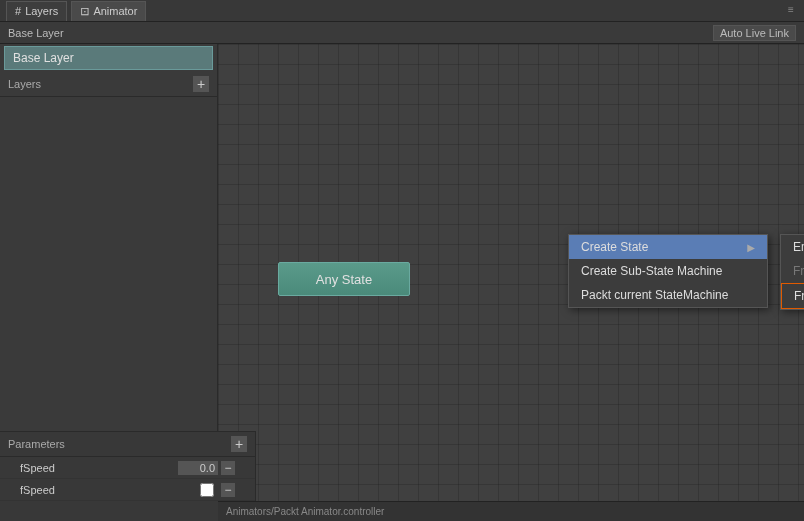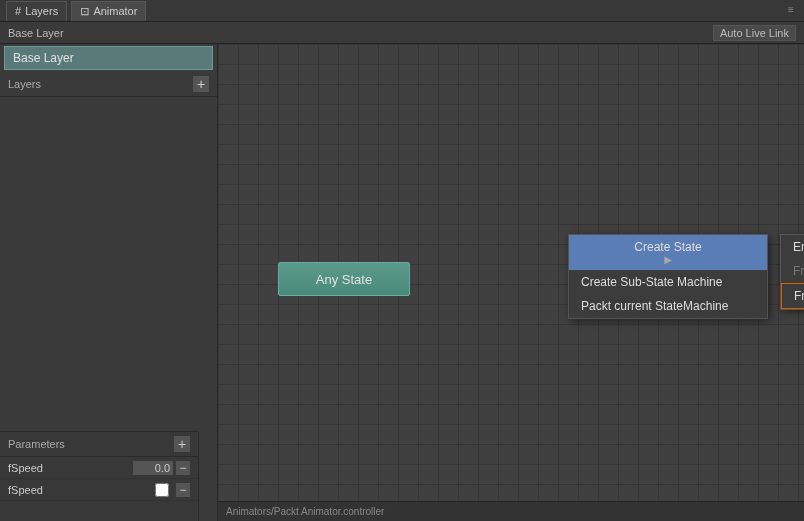--- a/index.html
+++ b/index.html
@@ -166,21 +166,20 @@
       display: flex;
       align-items: center;
       justify-content: space-between;
     }
     .context-menu-item:hover,
     .context-menu-item.highlighted {
       background: #5a7db5;
     }
     .context-menu-item.highlighted {
       background: #5a7db5;
-      flex-direction: column;
     }
     .arrow-right {
       font-size: 10px;
       color: #aaa;
     }
 
     
     .submenu {
       position: absolute;
       top: 190px;
@@ -205,39 +204,39 @@
       background: #3c3c3c;
       border: 1px solid #e05a00;
       color: #ddd;
     }
 
     
     .bottom-panel {
       position: absolute;
       bottom: 0;
       left: 0;
-      width: 199px;
+      width: 256px;
       height: 90px;
       background: #383838;
       border-top: 1px solid #2a2a2a;
       border-right: 1px solid #2a2a2a;
     }
     .bottom-panel-header {
       display: flex;
       align-items: center;
       justify-content: space-between;
       padding: 4px 8px;
       border-bottom: 1px solid #2a2a2a;
       font-size: 11px;
       color: #aaa;
     }
     .param-row {
       display: flex;
       align-items: center;
-      padding: 2px 8px;
+      padding: 2px 20px;
       border-bottom: 1px solid #333;
       height: 22px;
     }
     .param-name {
       flex: 1;
       font-size: 11px;
       color: #ccc;
     }
     .param-value {
       font-size: 11px;

